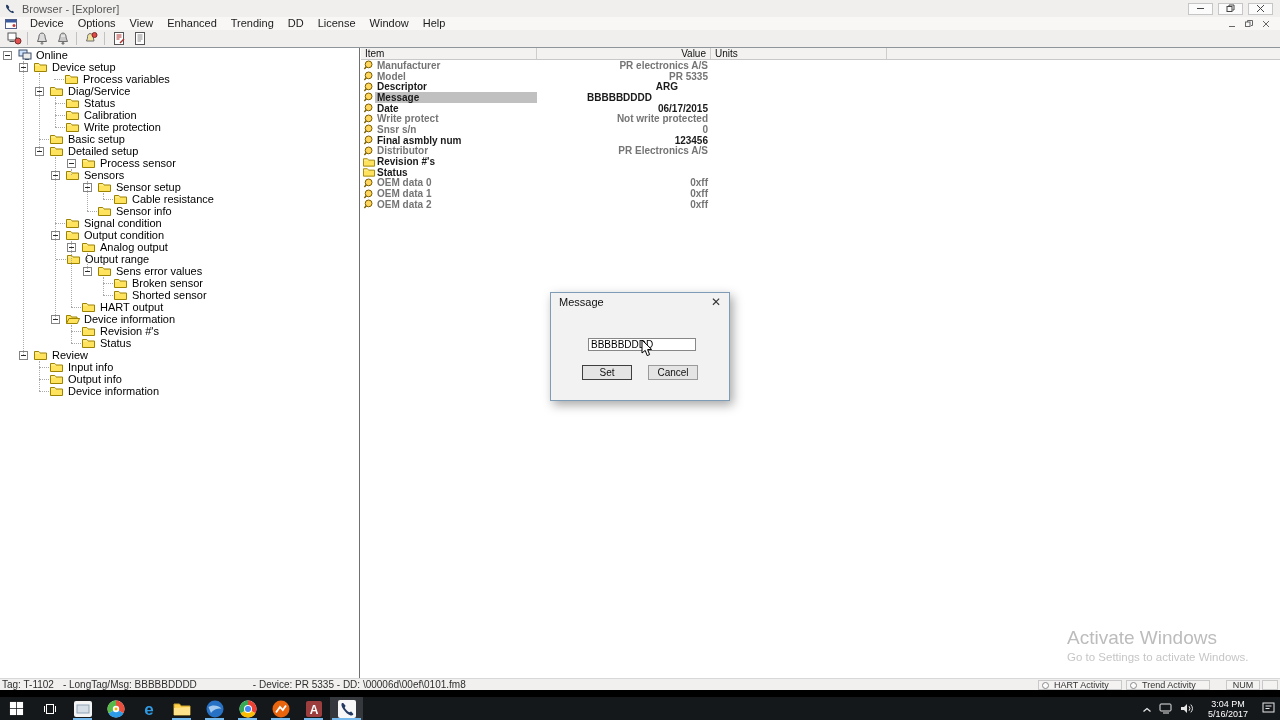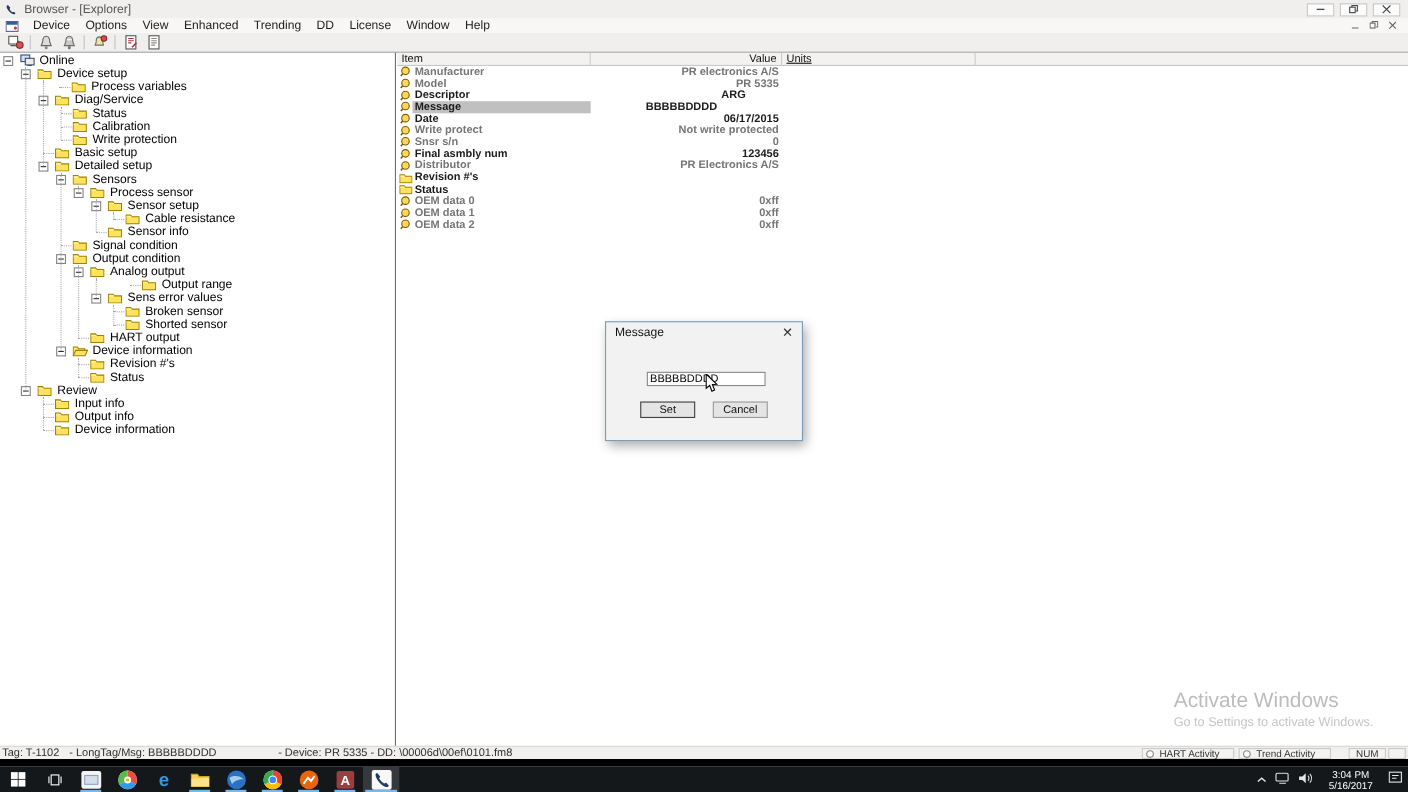--- a/index.html
+++ b/index.html
@@ -44,21 +44,21 @@
   .ticon { width:15px; flex:0 0 15px; display:flex; align-items:center; }
   .tlabel { margin-left:3px; }
   .guide-v { position:absolute; width:1px; border-left:1px dotted #ababab; }
 
   
   .grid-header { display:flex; height:12px; background:#f3f2f1; border-bottom:1px solid #c8c8c8;
                  font-size:10px; color:#111; }
   .gh { border-right:1px solid #cdcdcd; padding:0 4px; line-height:11px; }
   .gh.item { width:176px; }
   .gh.value { width:174px; text-align:right; }
-  .gh.units { width:176px;text-decoration:underline; }
+  .gh.units { width:176px; }
   .gh.fill { flex:1; border-right:none; }
   .grid-row { display:flex; height:10.7px; align-items:center; font-size:10px; font-weight:bold; color:#1a1a1a; }
   .grid-row.dim { color:#757575; }
   .c-item { width:176px; display:flex; align-items:center; padding-left:2px; height:100%; }
   .c-item .gicon { width:12px; flex:0 0 12px; display:flex; align-items:center; }
   .c-item .lbl { padding:0 2px; }
   .grid-row.sel .lbl { background:#c0c0c0; flex:1; }
   .c-value { width:174px; text-align:right; padding-right:3px; }
   .c-units { width:176px; }
 
@@ -324,117 +324,117 @@
               <span class="minus-box"></span>
             </span>
             <span class="ticon">
               <svg width="13" height="10" viewBox="0 0 13 10">
                 <path d="M0.5 9.5 V1.5 H4.8 L6 3 H12.5 V9.5 Z" fill="#ffe25e" stroke="#9c8300"></path>
                 <path d="M1 3 H5.6" stroke="#fff3ab"></path>
               </svg>
             </span>
             <span class="tlabel">Detailed setup</span>
           </div>
+          <div class="tree-row" style="padding-left: 67px;">
+            <span class="slot">
+              <span class="minus-box"></span>
+            </span>
+            <span class="ticon">
+              <svg width="13" height="10" viewBox="0 0 13 10">
+                <path d="M0.5 9.5 V1.5 H4.8 L6 3 H12.5 V9.5 Z" fill="#ffe25e" stroke="#9c8300"></path>
+                <path d="M1 3 H5.6" stroke="#fff3ab"></path>
+              </svg>
+            </span>
+            <span class="tlabel">Process sensor</span>
+          </div>
           <div class="tree-row" style="padding-left: 51px;">
             <span class="slot">
               <span class="minus-box"></span>
             </span>
             <span class="ticon">
               <svg width="13" height="10" viewBox="0 0 13 10">
                 <path d="M0.5 9.5 V1.5 H4.8 L6 3 H12.5 V9.5 Z" fill="#ffe25e" stroke="#9c8300"></path>
                 <path d="M1 3 H5.6" stroke="#fff3ab"></path>
               </svg>
             </span>
             <span class="tlabel">Sensors</span>
           </div>
+          <div class="tree-row" style="padding-left: 83px;">
+            <span class="slot">
+              <span class="minus-box"></span>
+            </span>
+            <span class="ticon">
+              <svg width="13" height="10" viewBox="0 0 13 10">
+                <path d="M0.5 9.5 V1.5 H4.8 L6 3 H12.5 V9.5 Z" fill="#ffe25e" stroke="#9c8300"></path>
+                <path d="M1 3 H5.6" stroke="#fff3ab"></path>
+              </svg>
+            </span>
+            <span class="tlabel">Sensor setup</span>
+          </div>
+          <div class="tree-row" style="padding-left: 99px;">
+            <span class="slot">
+              <span class="stub"></span>
+            </span>
+            <span class="ticon">
+              <svg width="13" height="10" viewBox="0 0 13 10">
+                <path d="M0.5 9.5 V1.5 H4.8 L6 3 H12.5 V9.5 Z" fill="#ffe25e" stroke="#9c8300"></path>
+                <path d="M1 3 H5.6" stroke="#fff3ab"></path>
+              </svg>
+            </span>
+            <span class="tlabel">Cable resistance</span>
+          </div>
+          <div class="tree-row" style="padding-left: 83px;">
+            <span class="slot">
+              <span class="stub"></span>
+            </span>
+            <span class="ticon">
+              <svg width="13" height="10" viewBox="0 0 13 10">
+                <path d="M0.5 9.5 V1.5 H4.8 L6 3 H12.5 V9.5 Z" fill="#ffe25e" stroke="#9c8300"></path>
+                <path d="M1 3 H5.6" stroke="#fff3ab"></path>
+              </svg>
+            </span>
+            <span class="tlabel">Sensor info</span>
+          </div>
+          <div class="tree-row" style="padding-left: 51px;">
+            <span class="slot">
+              <span class="stub"></span>
+            </span>
+            <span class="ticon">
+              <svg width="13" height="10" viewBox="0 0 13 10">
+                <path d="M0.5 9.5 V1.5 H4.8 L6 3 H12.5 V9.5 Z" fill="#ffe25e" stroke="#9c8300"></path>
+                <path d="M1 3 H5.6" stroke="#fff3ab"></path>
+              </svg>
+            </span>
+            <span class="tlabel">Signal condition</span>
+          </div>
+          <div class="tree-row" style="padding-left: 51px;">
+            <span class="slot">
+              <span class="minus-box"></span>
+            </span>
+            <span class="ticon">
+              <svg width="13" height="10" viewBox="0 0 13 10">
+                <path d="M0.5 9.5 V1.5 H4.8 L6 3 H12.5 V9.5 Z" fill="#ffe25e" stroke="#9c8300"></path>
+                <path d="M1 3 H5.6" stroke="#fff3ab"></path>
+              </svg>
+            </span>
+            <span class="tlabel">Output condition</span>
+          </div>
           <div class="tree-row" style="padding-left: 67px;">
             <span class="slot">
               <span class="minus-box"></span>
             </span>
             <span class="ticon">
               <svg width="13" height="10" viewBox="0 0 13 10">
                 <path d="M0.5 9.5 V1.5 H4.8 L6 3 H12.5 V9.5 Z" fill="#ffe25e" stroke="#9c8300"></path>
                 <path d="M1 3 H5.6" stroke="#fff3ab"></path>
               </svg>
             </span>
-            <span class="tlabel">Process sensor</span>
-          </div>
-          <div class="tree-row" style="padding-left: 83px;">
-            <span class="slot">
-              <span class="minus-box"></span>
-            </span>
-            <span class="ticon">
-              <svg width="13" height="10" viewBox="0 0 13 10">
-                <path d="M0.5 9.5 V1.5 H4.8 L6 3 H12.5 V9.5 Z" fill="#ffe25e" stroke="#9c8300"></path>
-                <path d="M1 3 H5.6" stroke="#fff3ab"></path>
-              </svg>
-            </span>
-            <span class="tlabel">Sensor setup</span>
-          </div>
-          <div class="tree-row" style="padding-left: 99px;">
-            <span class="slot">
-              <span class="stub"></span>
-            </span>
-            <span class="ticon">
-              <svg width="13" height="10" viewBox="0 0 13 10">
-                <path d="M0.5 9.5 V1.5 H4.8 L6 3 H12.5 V9.5 Z" fill="#ffe25e" stroke="#9c8300"></path>
-                <path d="M1 3 H5.6" stroke="#fff3ab"></path>
-              </svg>
-            </span>
-            <span class="tlabel">Cable resistance</span>
-          </div>
-          <div class="tree-row" style="padding-left: 83px;">
-            <span class="slot">
-              <span class="stub"></span>
-            </span>
-            <span class="ticon">
-              <svg width="13" height="10" viewBox="0 0 13 10">
-                <path d="M0.5 9.5 V1.5 H4.8 L6 3 H12.5 V9.5 Z" fill="#ffe25e" stroke="#9c8300"></path>
-                <path d="M1 3 H5.6" stroke="#fff3ab"></path>
-              </svg>
-            </span>
-            <span class="tlabel">Sensor info</span>
-          </div>
-          <div class="tree-row" style="padding-left: 51px;">
-            <span class="slot">
-              <span class="stub"></span>
-            </span>
-            <span class="ticon">
-              <svg width="13" height="10" viewBox="0 0 13 10">
-                <path d="M0.5 9.5 V1.5 H4.8 L6 3 H12.5 V9.5 Z" fill="#ffe25e" stroke="#9c8300"></path>
-                <path d="M1 3 H5.6" stroke="#fff3ab"></path>
-              </svg>
-            </span>
-            <span class="tlabel">Signal condition</span>
-          </div>
-          <div class="tree-row" style="padding-left: 51px;">
-            <span class="slot">
-              <span class="minus-box"></span>
-            </span>
-            <span class="ticon">
-              <svg width="13" height="10" viewBox="0 0 13 10">
-                <path d="M0.5 9.5 V1.5 H4.8 L6 3 H12.5 V9.5 Z" fill="#ffe25e" stroke="#9c8300"></path>
-                <path d="M1 3 H5.6" stroke="#fff3ab"></path>
-              </svg>
-            </span>
-            <span class="tlabel">Output condition</span>
-          </div>
-          <div class="tree-row" style="padding-left: 67px;">
-            <span class="slot">
-              <span class="minus-box"></span>
-            </span>
-            <span class="ticon">
-              <svg width="13" height="10" viewBox="0 0 13 10">
-                <path d="M0.5 9.5 V1.5 H4.8 L6 3 H12.5 V9.5 Z" fill="#ffe25e" stroke="#9c8300"></path>
-                <path d="M1 3 H5.6" stroke="#fff3ab"></path>
-              </svg>
-            </span>
             <span class="tlabel">Analog output</span>
           </div>
-          <div class="tree-row" style="padding-left: 114px;">
+          <div class="tree-row" style="padding-left: 52px;">
             <span class="slot">
               <span class="stub"></span>
             </span>
             <span class="ticon">
               <svg width="13" height="10" viewBox="0 0 13 10">
                 <path d="M0.5 9.5 V1.5 H4.8 L6 3 H12.5 V9.5 Z" fill="#ffe25e" stroke="#9c8300"></path>
                 <path d="M1 3 H5.6" stroke="#fff3ab"></path>
               </svg>
             </span>
             <span class="tlabel">Output range</span>

